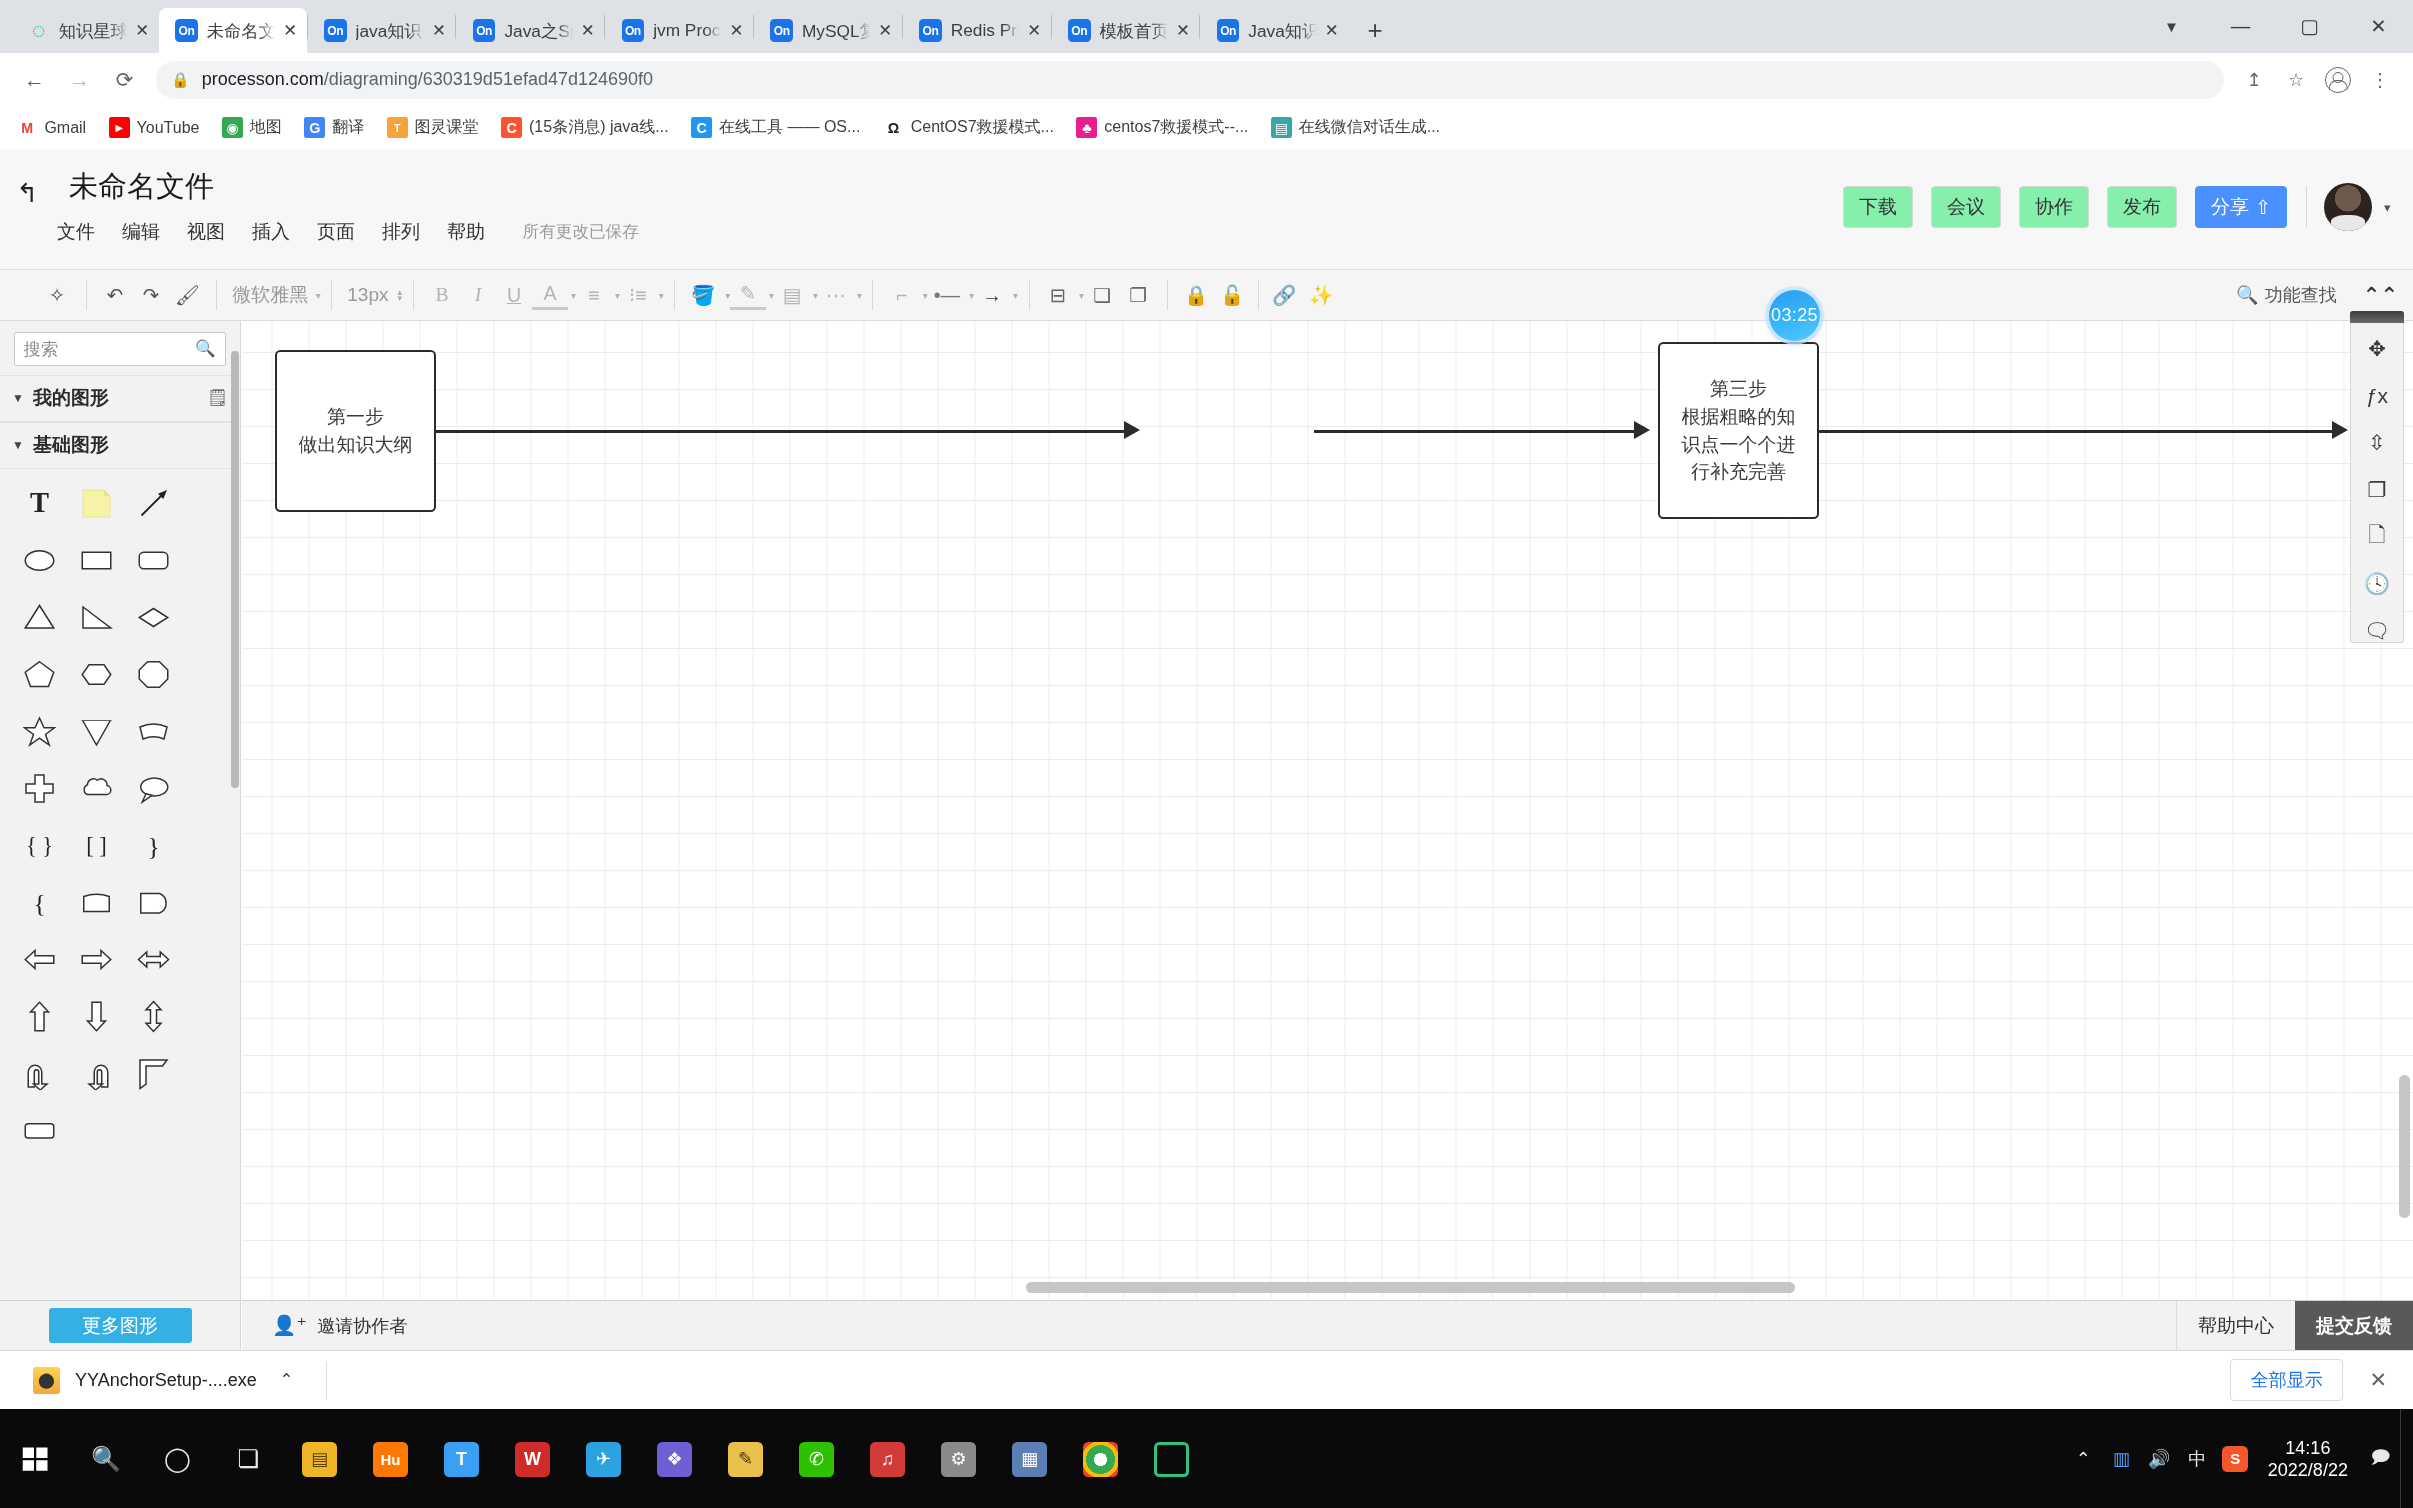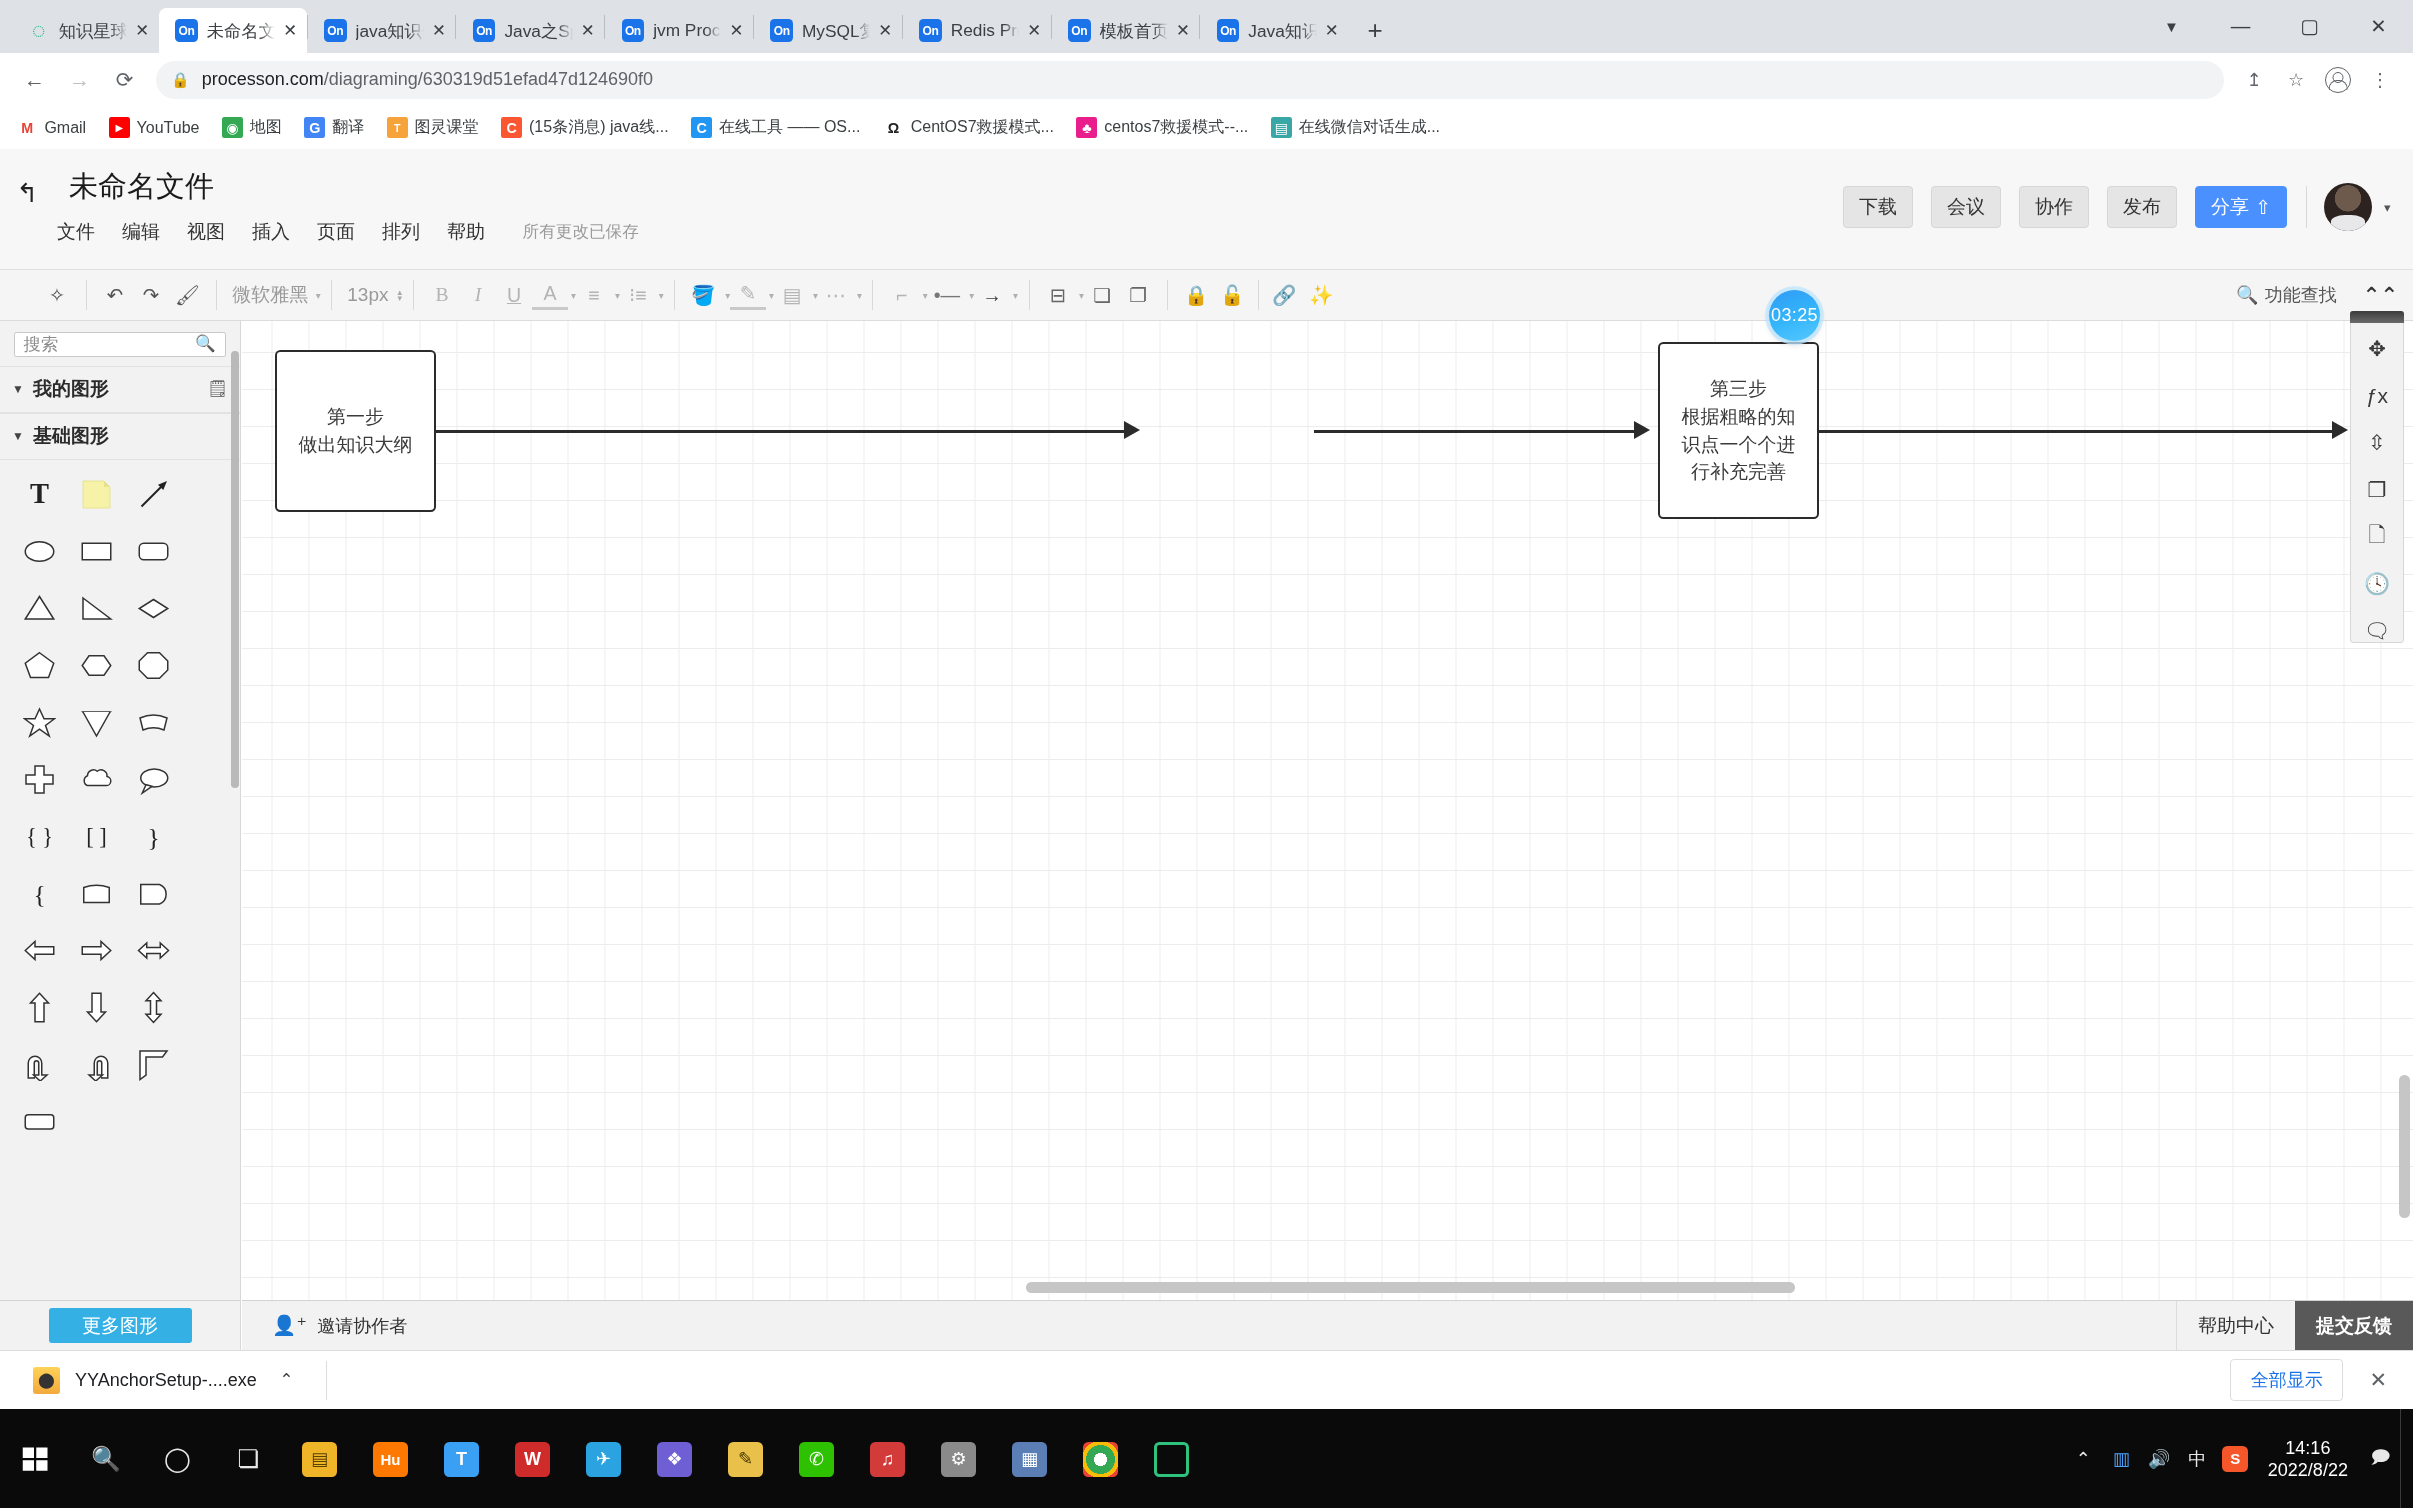--- a/index.html
+++ b/index.html
@@ -96,21 +96,21 @@
   }
   .back-arrow{ position:absolute; left:16.6px; top:178px; font-size:26px; color:#222; }
   .doc-title{ position:absolute; left:69px; top:167px; font-size:29px; color:#1a1a1a; }
   .menubar{ position:absolute; left:57px; top:219px; display:flex; align-items:center; }
   .menu-item{ font-size:19px; color:#333; margin-right:27px; }
   .save-state{ font-size:16.6px; color:#9b9b9b; margin-left:10.6px; }
   .hdr-actions{ position:absolute; right:22.6px; top:183px; display:flex; align-items:center; }
   .hbtn{
     height:42px; min-width:60px; padding:0 15px; margin-left:18px;
     display:flex;align-items:center;justify-content:center;
-    background:#e5e5e5; border:0.8px solid #d6d6d6; border-radius:3.8px;
+    background:#86efac; border:0.8px solid #d6d6d6; border-radius:3.8px;
     font-size:19px; color:#333;
   }
   .hbtn.primary{ background:#4a90ff; border-color:#4a90ff; color:#fff; }
   .hdr-div{ width:0.8px;height:42px;background:#d8d8d8;margin-left:19.6px; }
   .avatar-lg{
     width:48px;height:48px;border-radius:50%;margin-left:16.6px;
     background:radial-gradient(circle at 50% 32%, #6e5a4d 0 32%, #2c2320 33% 100%);
     position:relative; overflow:hidden;
   }
   .avatar-lg::after{
@@ -141,21 +141,21 @@
   .fnsearch{ font-size:18px; color:#555; display:flex;align-items:center; }
   .collapse{ font-size:21px;color:#333;margin-left:26px;font-weight:700; }
 
   
   .shape-panel{
     position:absolute; left:0; top:321px; width:241px; height:979px;
     background:#f2f2f2; border-right:0.8px solid #d8d8d8; overflow:hidden;
   }
   .searchwrap{ padding:10.6px 13.6px 9px 13.6px; }
   .searchbox{
-    height:25px; background:#fff; border:0.8px solid #c9c9c9; border-radius:2.3px;
+    height:34px; background:#fff; border:0.8px solid #c9c9c9; border-radius:2.3px;
     display:flex;align-items:center; padding:0 9px;
   }
   .searchbox .ph{ font-size:17.3px; color:#8c8c8c; flex:1; }
   .searchbox .mag{ font-size:16.6px; color:#555; }
   .sec-head{
     height:47px; display:flex; align-items:center; padding:0 12px;
     border-top:0.8px solid #e2e2e2; border-bottom:0.8px solid #e2e2e2;
     background:#f2f2f2;
   }
   .sec-tri{ font-size:12px; color:#444; margin-right:9px; }

